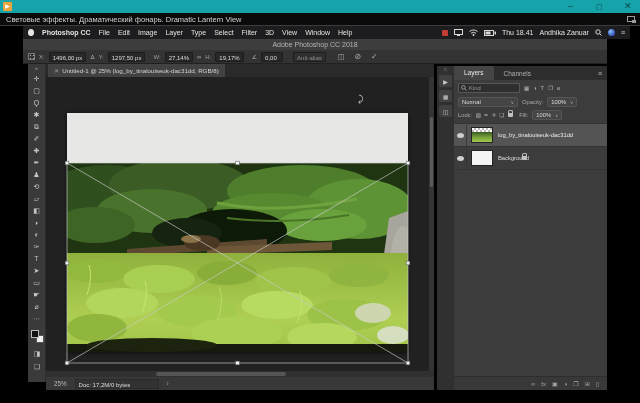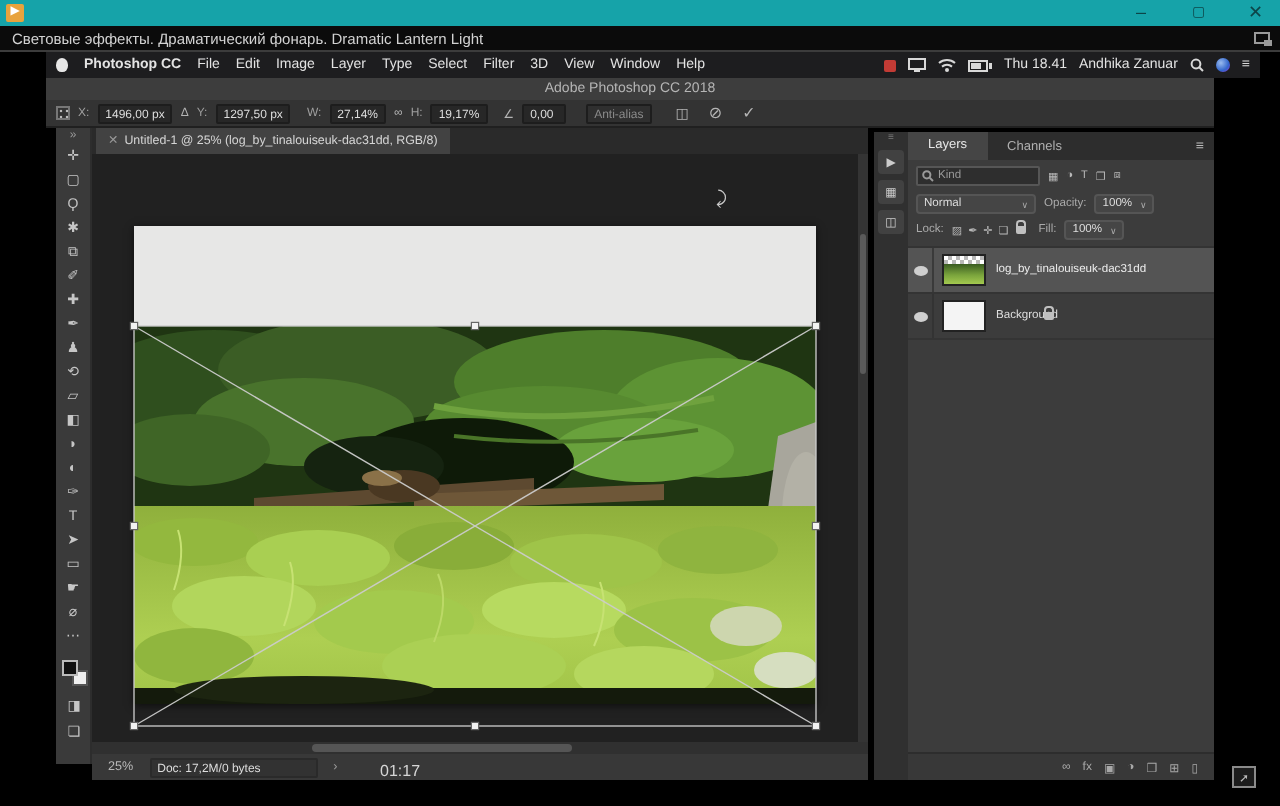--- a/index.html
+++ b/index.html
@@ -52,21 +52,21 @@
 <div class="screen">
 
   <div class="abs win-titlebar">
     <div class="abs" style="left:3px;top:2px;width:9px;height:9px;background:#e8a33d;border-radius:1px;color:#fff;font-size:6px;line-height:9px;text-align:center;">▶</div>
     <span class="abs win-ctl" style="left:568px;">–</span>
     <span class="abs win-ctl" style="left:596px;font-size:7px;">▢</span>
     <span class="abs win-ctl" style="left:624px;">✕</span>
   </div>
 
   <div class="abs video-titlebar flex">
-    <span style="margin-left:6px;white-space:nowrap;">Световые эффекты. Драматический фонарь. Dramatic Lantern Light</span>
+    <span style="margin-left:6px;white-space:nowrap;">Световые эффекты. Драматический фонарь. Dramatic Lantern View</span>
     <span class="abs" style="right:5px;top:3px;width:8px;height:6px;border:1px solid #9a9a9a;">
         <i class="abs" style="right:-2px;bottom:-2px;width:4px;height:3px;background:#9a9a9a;"></i>
       </span>
   </div>
 
   <div class="abs mac">
 
     <div class="abs menubar">
       <div class="flex" style="gap:8px;">
         <span style="width:6px;height:7px;background:#e6e6e6;border-radius:50% 50% 45% 45%;display:inline-block;"></span>
@@ -355,19 +355,14 @@
           <span>fx</span>
           <span>▣</span>
           <span>◑</span>
           <span>❐</span>
           <span>⊞</span>
           <span>▯</span>
         </div>
     </div>
   </div>
 
-  <div class="abs player" style="left:0;top:370px;width:640px;height:33px;">
-    <span class="abs" style="left:190px;top:11px;font-size:8px;color:#d6d6d6;">01:17</span>
-
-    <span class="abs flex" style="left:616px;top:13px;width:12px;height:11px;border:1px solid #8a8a8a;background:#1c1c1c;justify-content:center;font-size:6px;color:#bbb;">➚</span>
-  </div>
 
 </div>
 
 </body></html>

